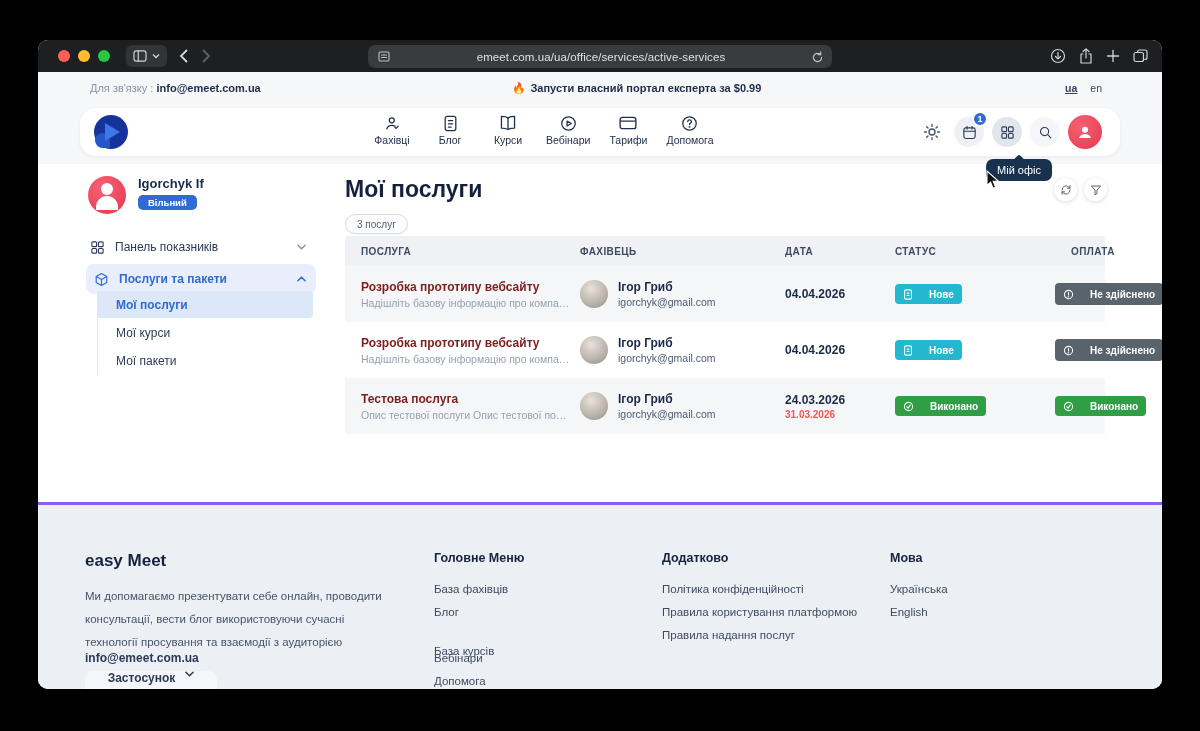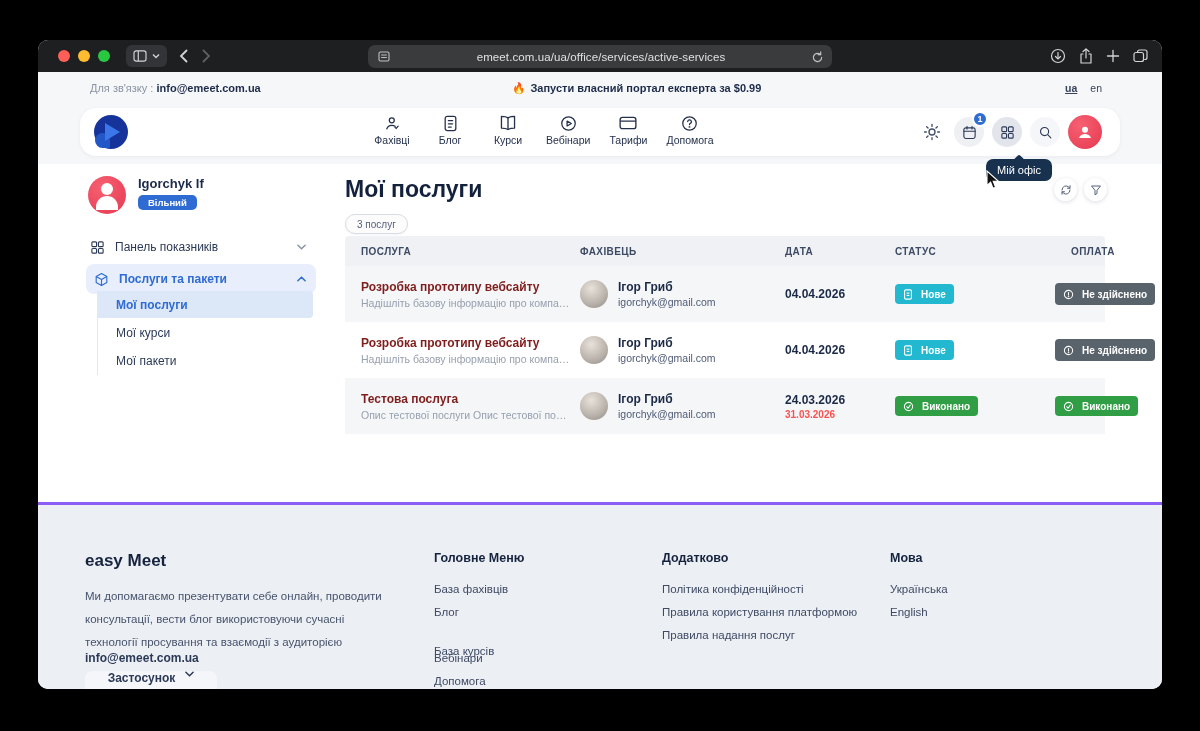--- a/index.html
+++ b/index.html
@@ -82,21 +82,21 @@
   .t-row.odd { background:#f5f6f8; }
   .c-service { padding-left:16px; }
   .svc-title { font-size:12px; font-weight:700; color:#7f1d1d; }
   .svc-desc { font-size:10.5px; color:#97a0af; margin-top:3px; white-space:nowrap; overflow:hidden; text-overflow:ellipsis; max-width:210px; }
   .c-expert { display:flex; align-items:center; gap:10px; }
   .photo { width:28px; height:28px; border-radius:50%; background:radial-gradient(circle at 40% 30%, #e8e2da, #b9b2aa 60%, #8f8880); flex:none; }
   .exp-name { font-size:12px; font-weight:700; color:#1b2947; }
   .exp-email { font-size:10.5px; color:#4e5a74; margin-top:2px; }
   .c-date { font-size:12px; font-weight:600; color:#1b2947; }
   .date2 { font-size:10px; font-weight:600; color:#fa5252; margin-top:2px; }
-  .badge { display:inline-flex; align-items:center; gap:8px; height:20px; padding:0 8px; border-radius:4px; color:#fff; font-size:10px; font-weight:600; white-space:nowrap; }
+  .badge { display:inline-flex; align-items:center; gap:16px; height:20px; padding:0 8px; border-radius:4px; color:#fff; font-size:10px; font-weight:600; white-space:nowrap; }
   .badge.cyan { background:#22b8cf; }
   .badge.green { background:#2f9e44; }
   .badge.gray { background:#59636c; height:22px; }
   .c-pay { display:flex; justify-content:flex-end; padding-right:12px; }
 
   
   .footer { position:absolute; left:0; right:0; top:462px; height:220px; background:#ecEFF4; background:#ecEFf4; background-color:#ecEFf4; border-top:3px solid #8b5cf6;padding-left:16px; }
   .f-brand { position:absolute; left:47px; top:46px; font-size:17px; font-weight:700; color:#16233f; }
   .f-desc { position:absolute; left:47px; top:80px; width:304px; font-size:11.5px; line-height:23px; color:#46536b; }
   .f-email { position:absolute; left:47px; top:146px; font-size:12px; font-weight:700; color:#2c3a57; }

